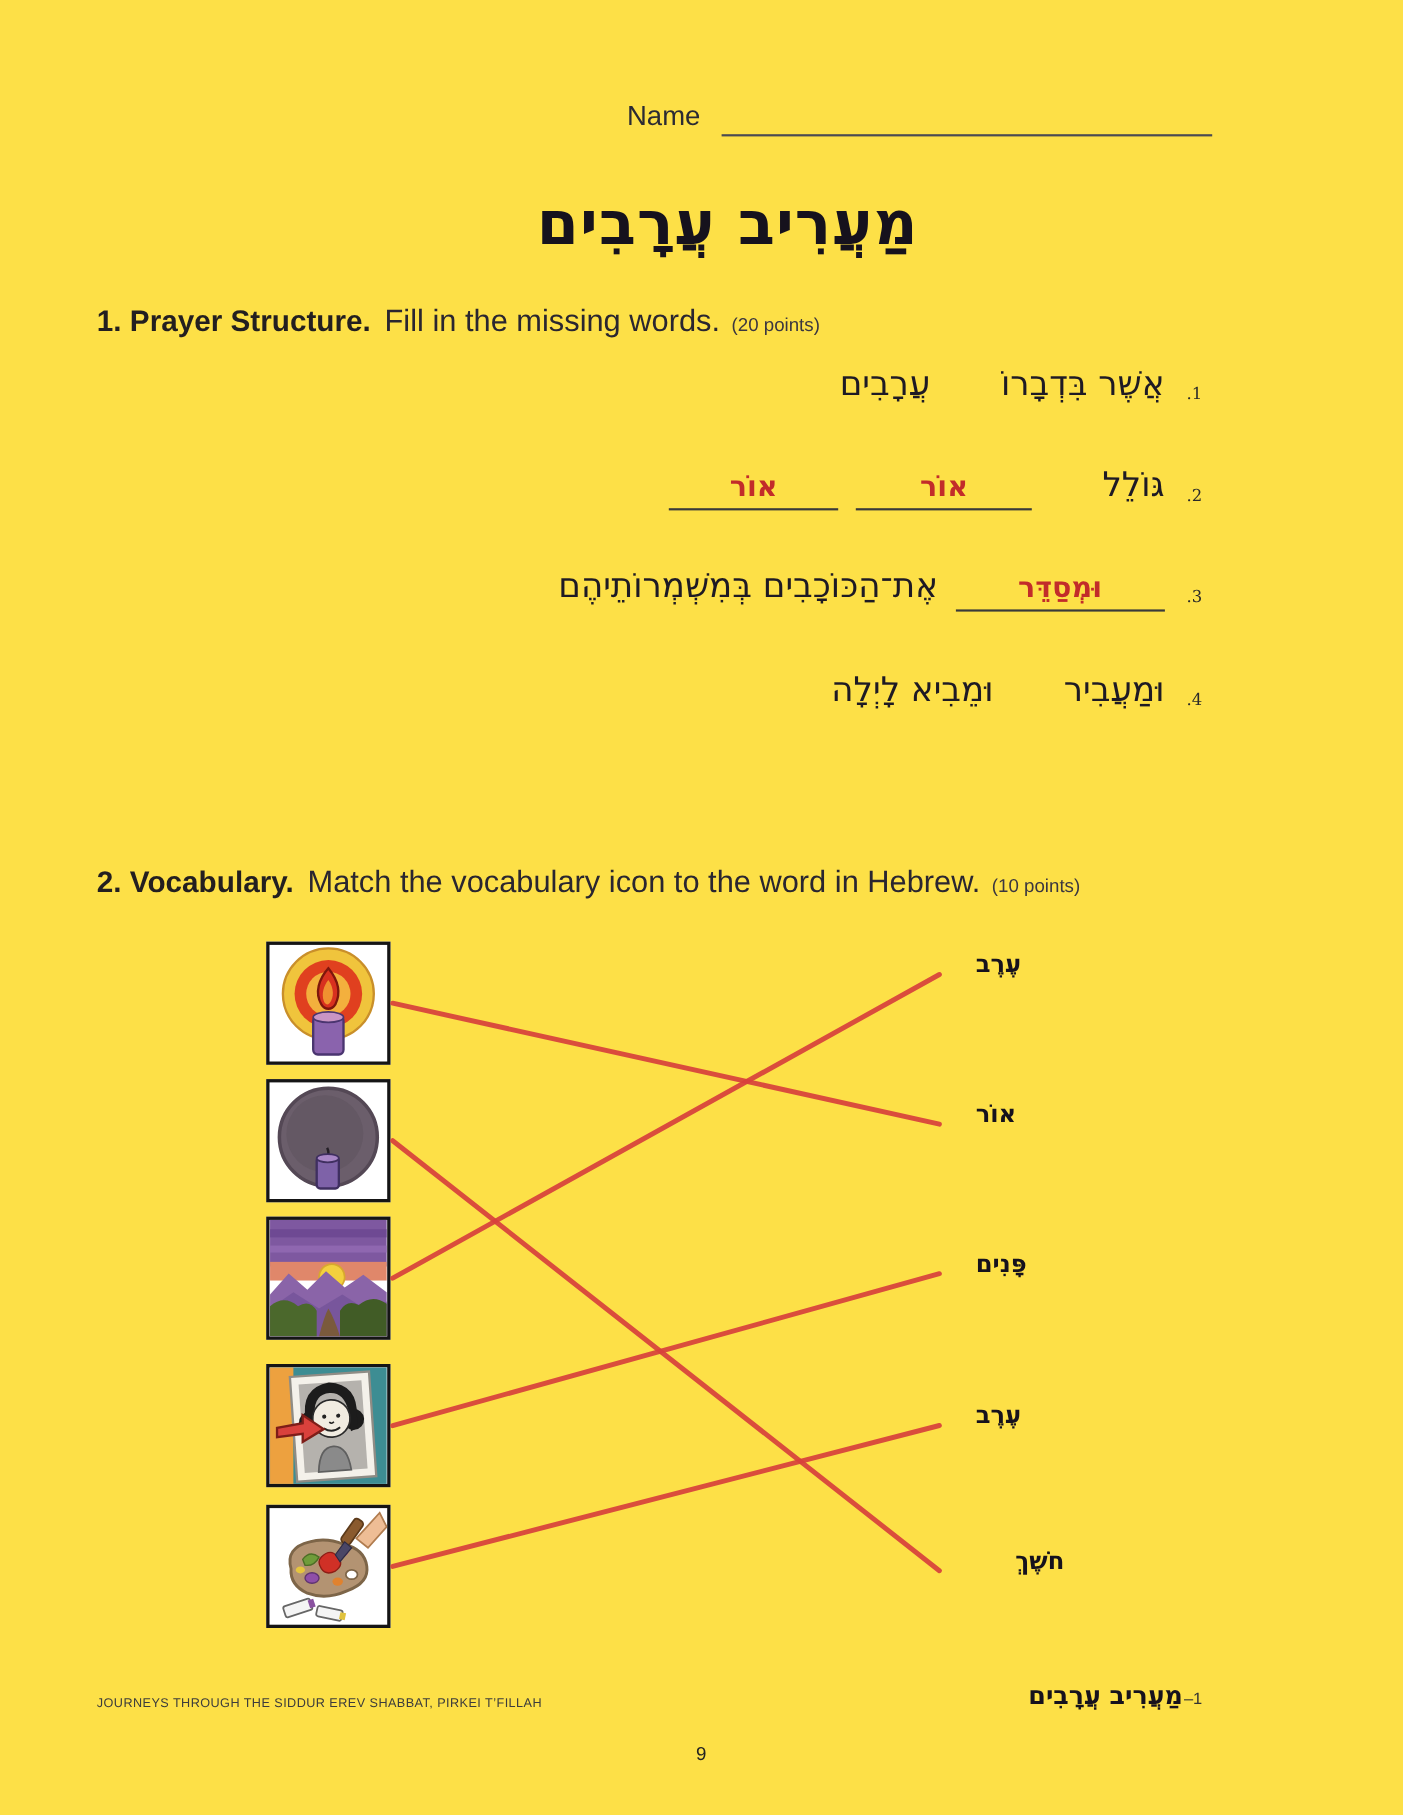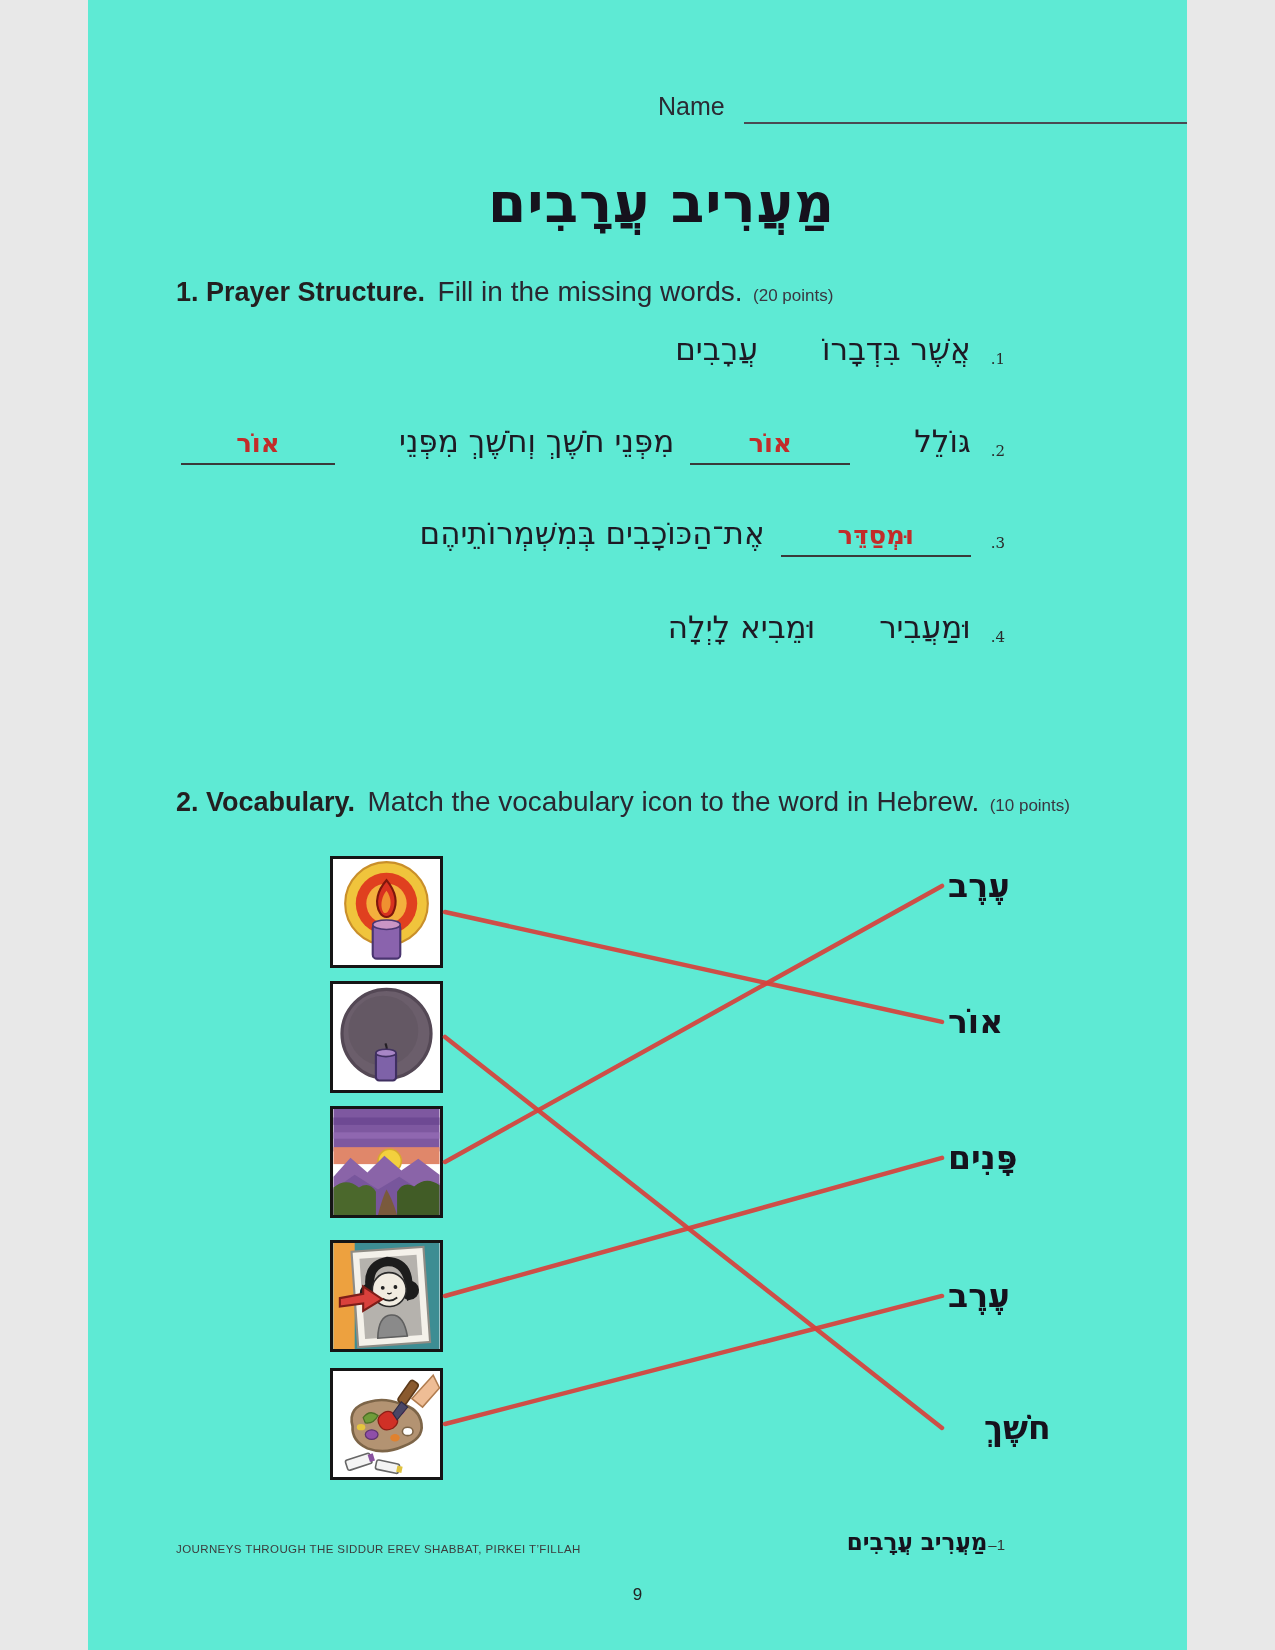--- a/index.html
+++ b/index.html
@@ -1,16 +1,16 @@
 <!DOCTYPE html>
 <html><head>
 <meta charset="utf-8">
 <style>
   html,body{margin:0;padding:0;background:#e8e8e8;}
-  .page{position:relative;width:1099px;height:1650px;margin:0 auto;background:#5eead4;
+  .page{position:relative;width:1275px;height:1650px;margin:0 auto;background:#fde047;
         font-family:"Liberation Sans",sans-serif;color:#231f20;overflow:hidden;}
   .heb{font-family:"DejaVu Serif","DejaVu Sans",serif;direction:rtl;margin-left:48px;}
   .abs{position:absolute;}
 
   
   .name-label{left:570px;top:92px;font-size:25px;color:#2b2b33;}
   .name-line{left:656px;top:70px;width:446px;height:52px;border-bottom:2px solid #4a4a52;}
 
   
   .title{left:0;right:0;top:166px;text-align:center;font-size:55px;font-weight:700;
@@ -38,21 +38,21 @@
   .word-bank{left:0;right:0;top:700px;text-align:center;font-size:29px;font-weight:700;
              color:#16121d;direction:rtl;line-height:1.7;}
 
   
   .icon-box{left:242px;width:113px;height:112px;border:3px solid #151515;background:#fff;
             box-sizing:border-box;z-index:2;}
   .icon-box svg{display:block;width:100%;height:100%;}
   .ib1{top:856px;} .ib2{top:981px;} .ib3{top:1106px;} .ib4{top:1240px;} .ib5{top:1368px;}
 
   
-  .vocab-word{left:860px;font-size:33px;font-weight:700;color:#16121d;line-height:1.45;
+  .vocab-word{left:887px;font-size:22px;font-weight:700;color:#16121d;line-height:1.45;
               white-space:nowrap;z-index:2;font-family:"DejaVu Serif","DejaVu Sans",serif;direction:rtl;}
   .vw1{top:862px;} .vw2{top:998px;} .vw3{top:1134px;} .vw4{top:1272px;} .vw5{top:1404px;margin-left:36px;}
 
   
   #match-overlay{position:absolute;left:0;top:0;width:1275px;height:1650px;z-index:3;
                  pointer-events:none;}
 
   
   .footer-left{left:88px;top:1543px;font-size:11.5px;letter-spacing:.4px;color:#3c3c3c;}
   .footer-right{right:182px;top:1528px;display:flex;align-items:baseline;}
@@ -79,21 +79,20 @@
   <div class="fill-row row1">
     <span class="row-num">.1</span>
     <span class="heb">אֲשֶׁר בִּדְבָרוֹ</span>
     <span class="heb">עֲרָבִים</span>
   </div>
 
   <div class="fill-row row2">
     <span class="row-num">.2</span>
     <span class="heb">גּוֹלֵל</span>
     <span class="blank" style="width:148px"><span class="answer">אוֹר</span></span>
-    <span class="heb">מִפְּנֵי חֹשֶׁךְ וְחֹשֶׁךְ מִפְּנֵי</span>
     <span class="blank" style="width:142px"><span class="answer">אוֹר</span></span>
   </div>
 
   <div class="fill-row row3">
     <span class="row-num">.3</span>
     <span class="blank" style="width:178px"><span class="answer">וּמְסַדֵּר</span></span>
     <span class="heb">אֶת־הַכּוֹכָבִים בְּמִשְׁמְרוֹתֵיהֶם</span>
   </div>
 
   <div class="fill-row row4">

